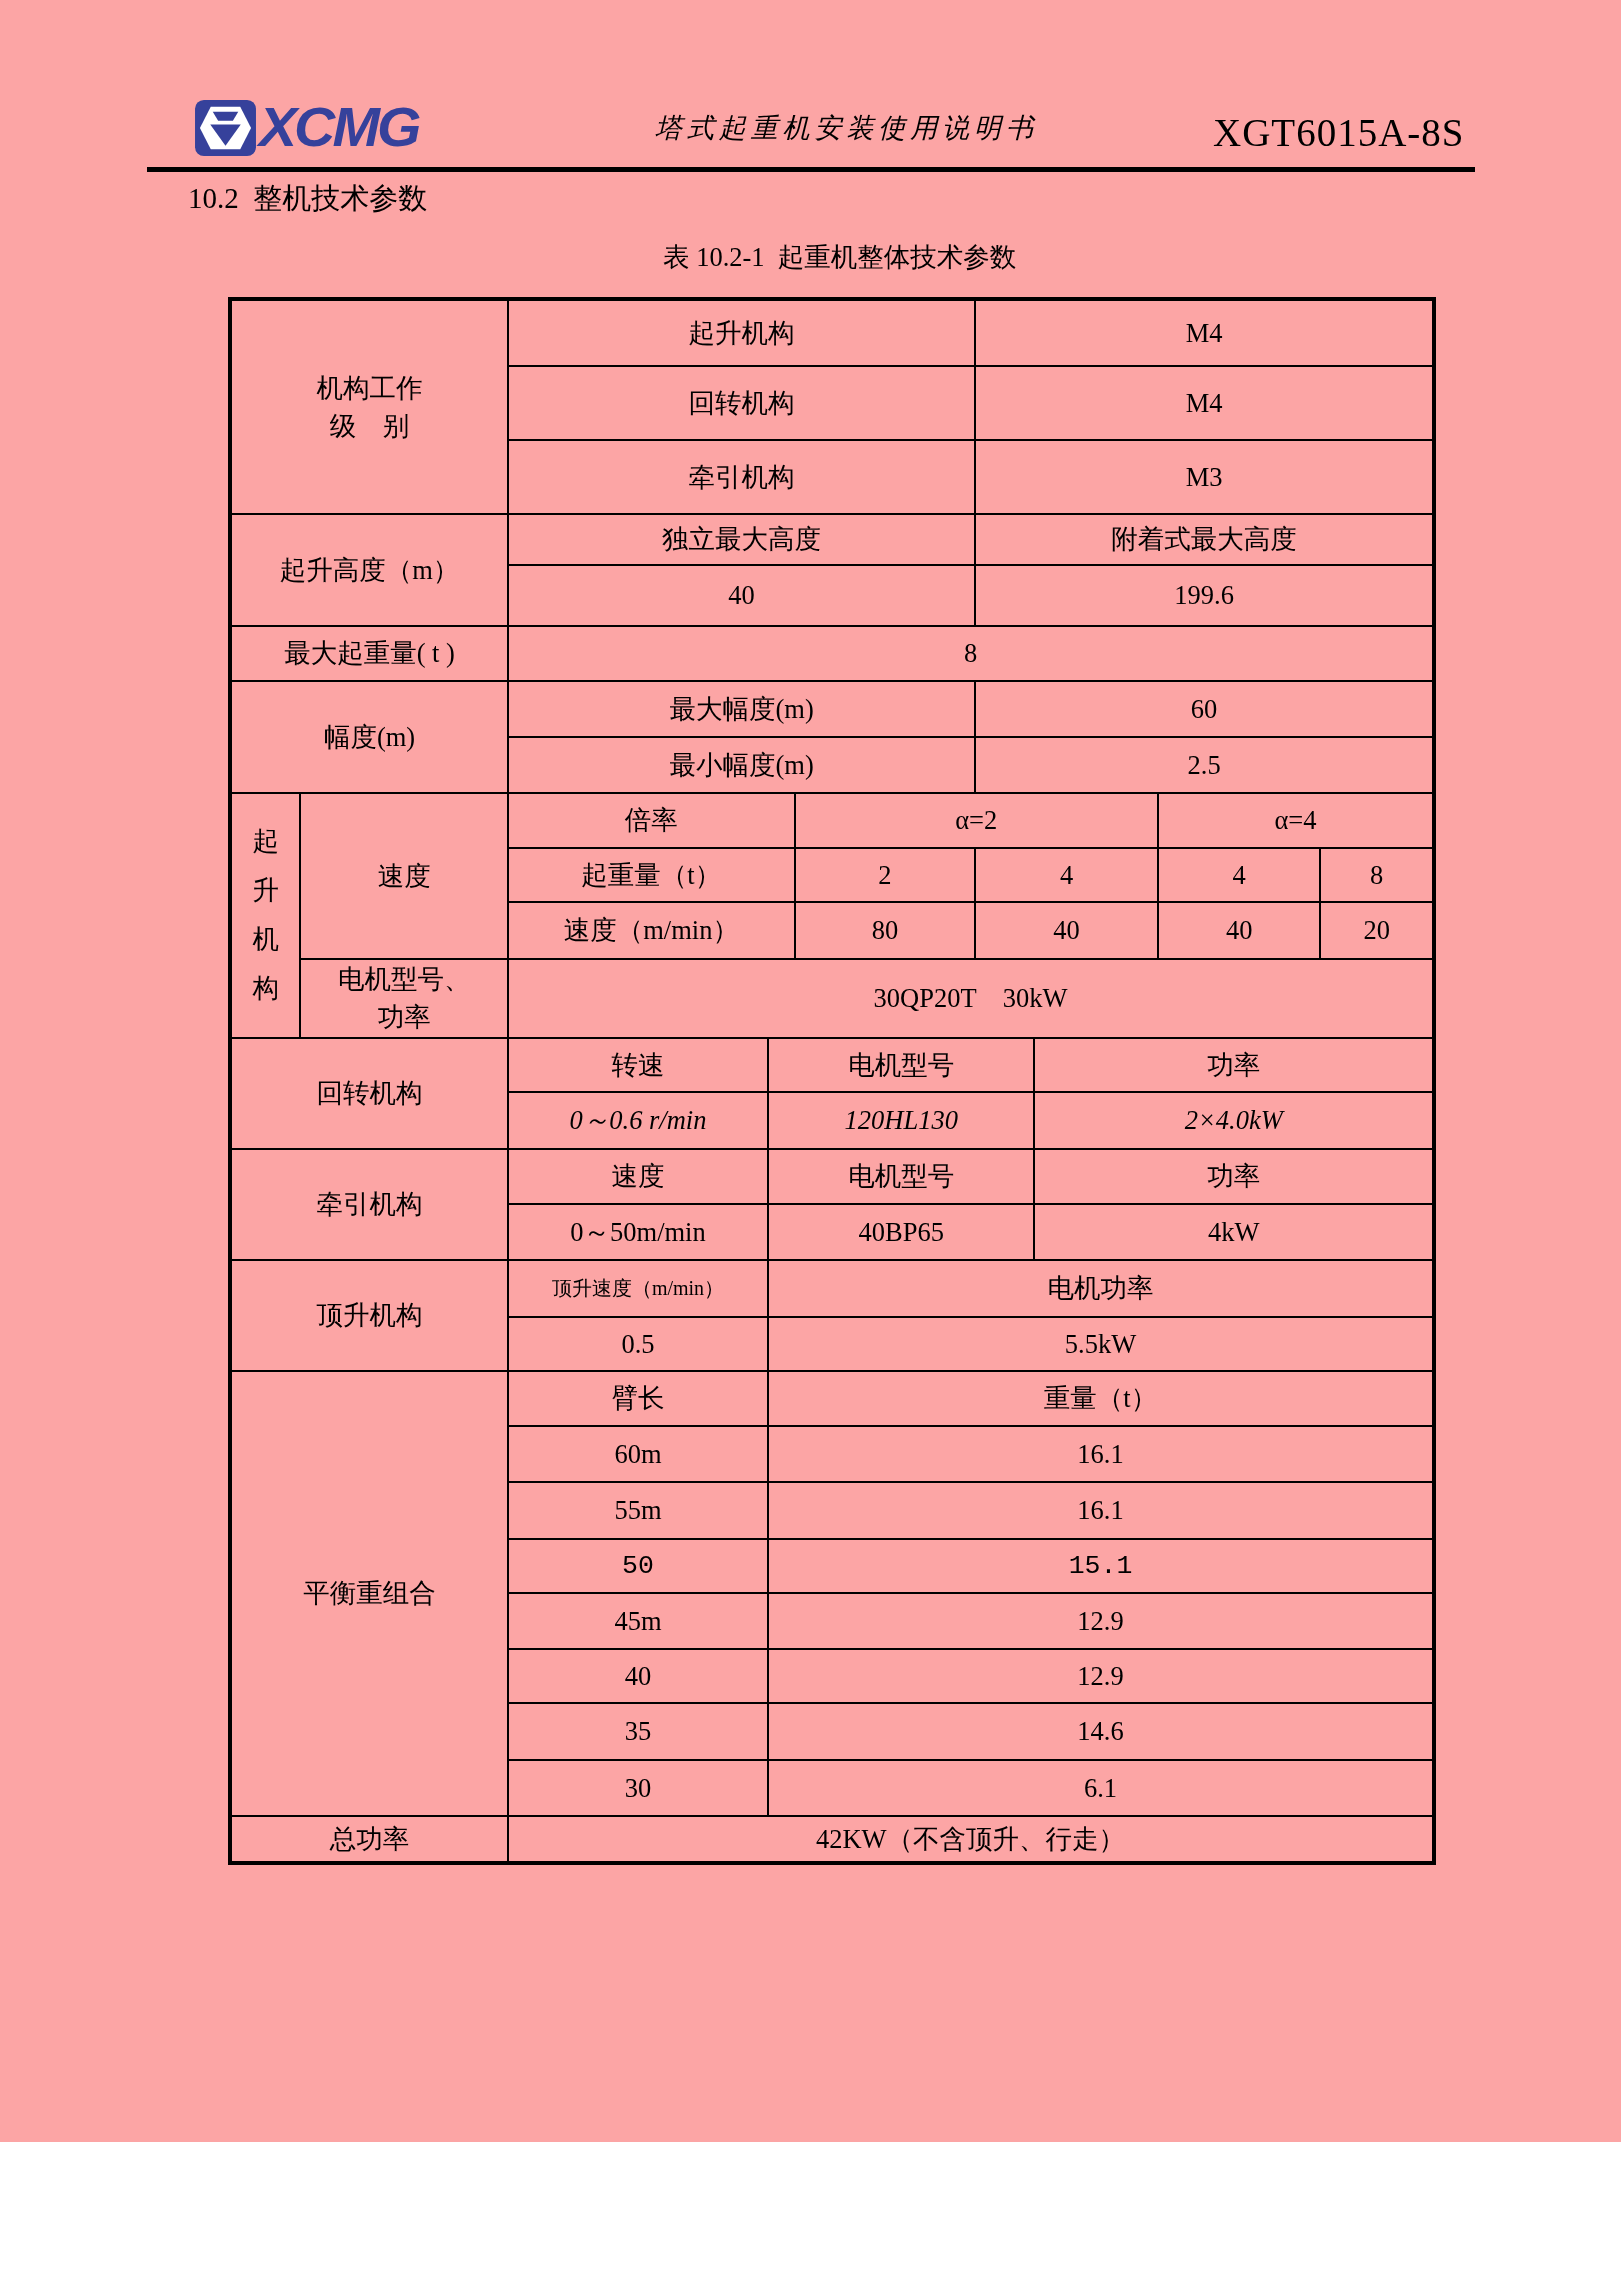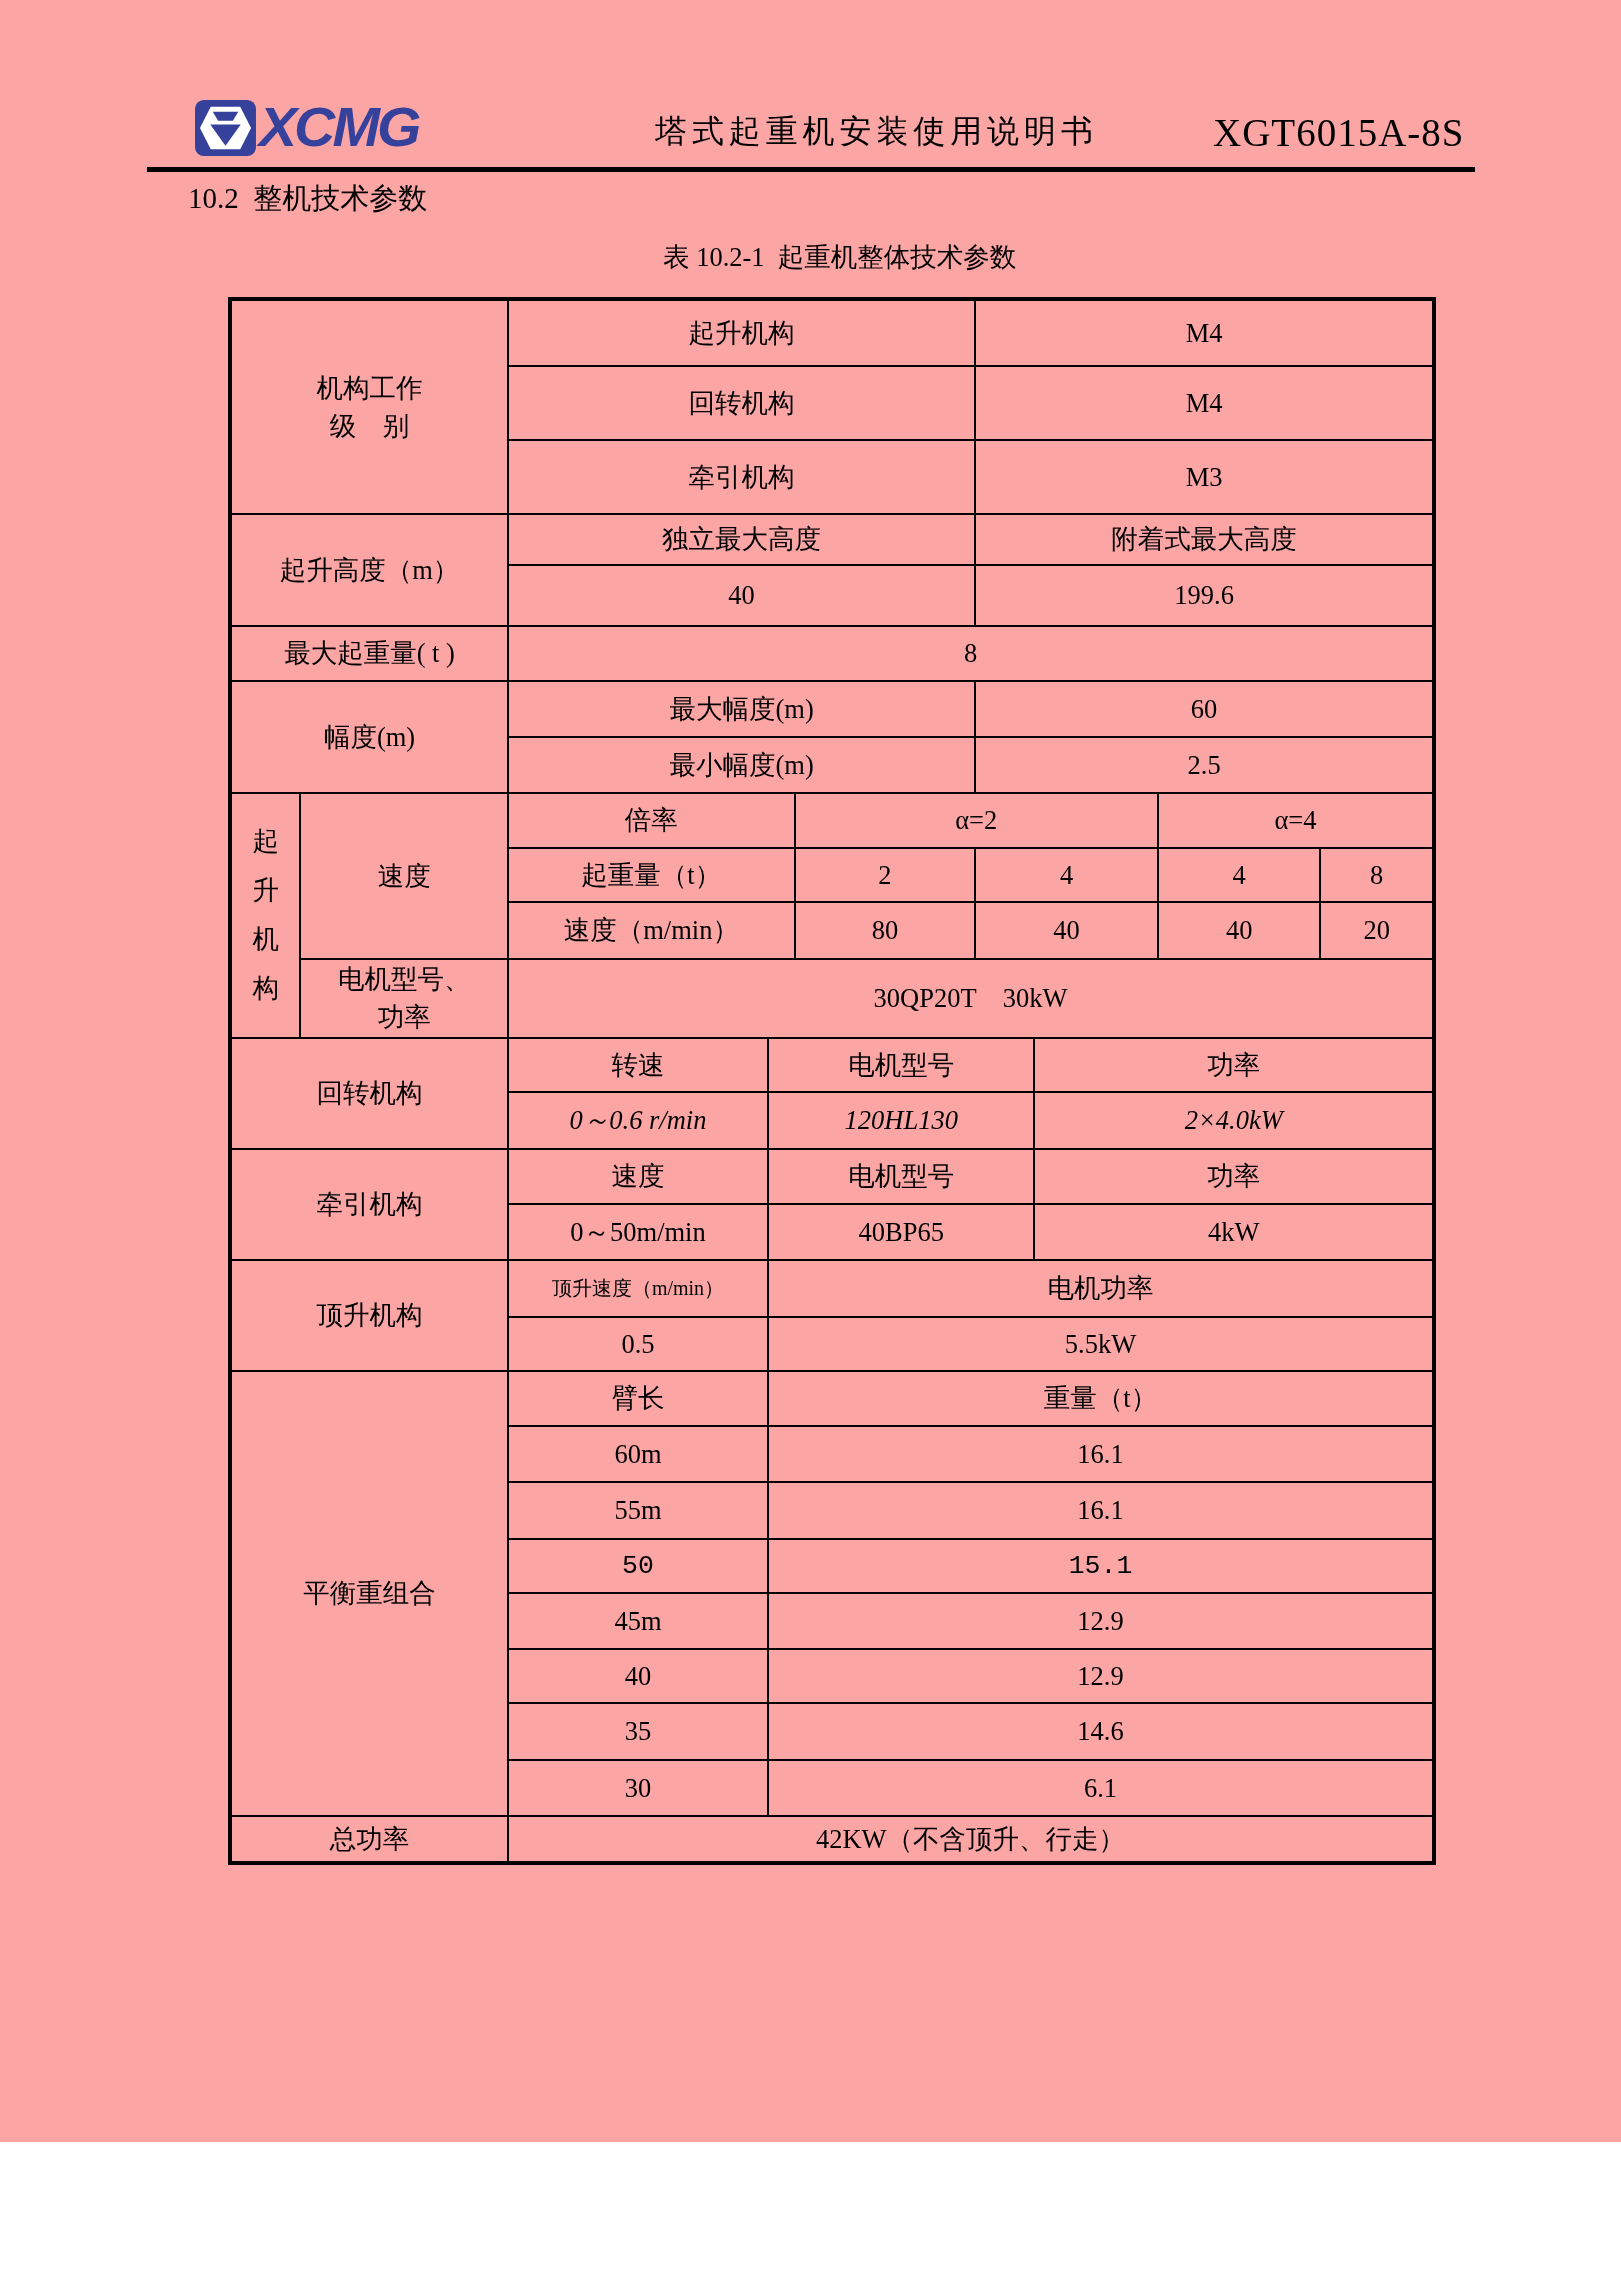--- a/index.html
+++ b/index.html
@@ -29,23 +29,24 @@
     line-height: 1;
     color: #36419b;
     letter-spacing: -2.9px;
     margin-left: 2px;
     transform: scaleY(0.97);
   }
   .doc-title {
     position: absolute;
     left: 655px;
     top: 110px;
-    font-size: 32px;
+    font-size: 27px;
     letter-spacing: 4.9px;
     white-space: nowrap;
+    font-style: italic;
   }
   .model-code {
     position: absolute;
     left: 1213px;
     top: 110px;
     font-size: 39px;
     letter-spacing: 1px;
     white-space: nowrap;
   }
   .header-rule {

